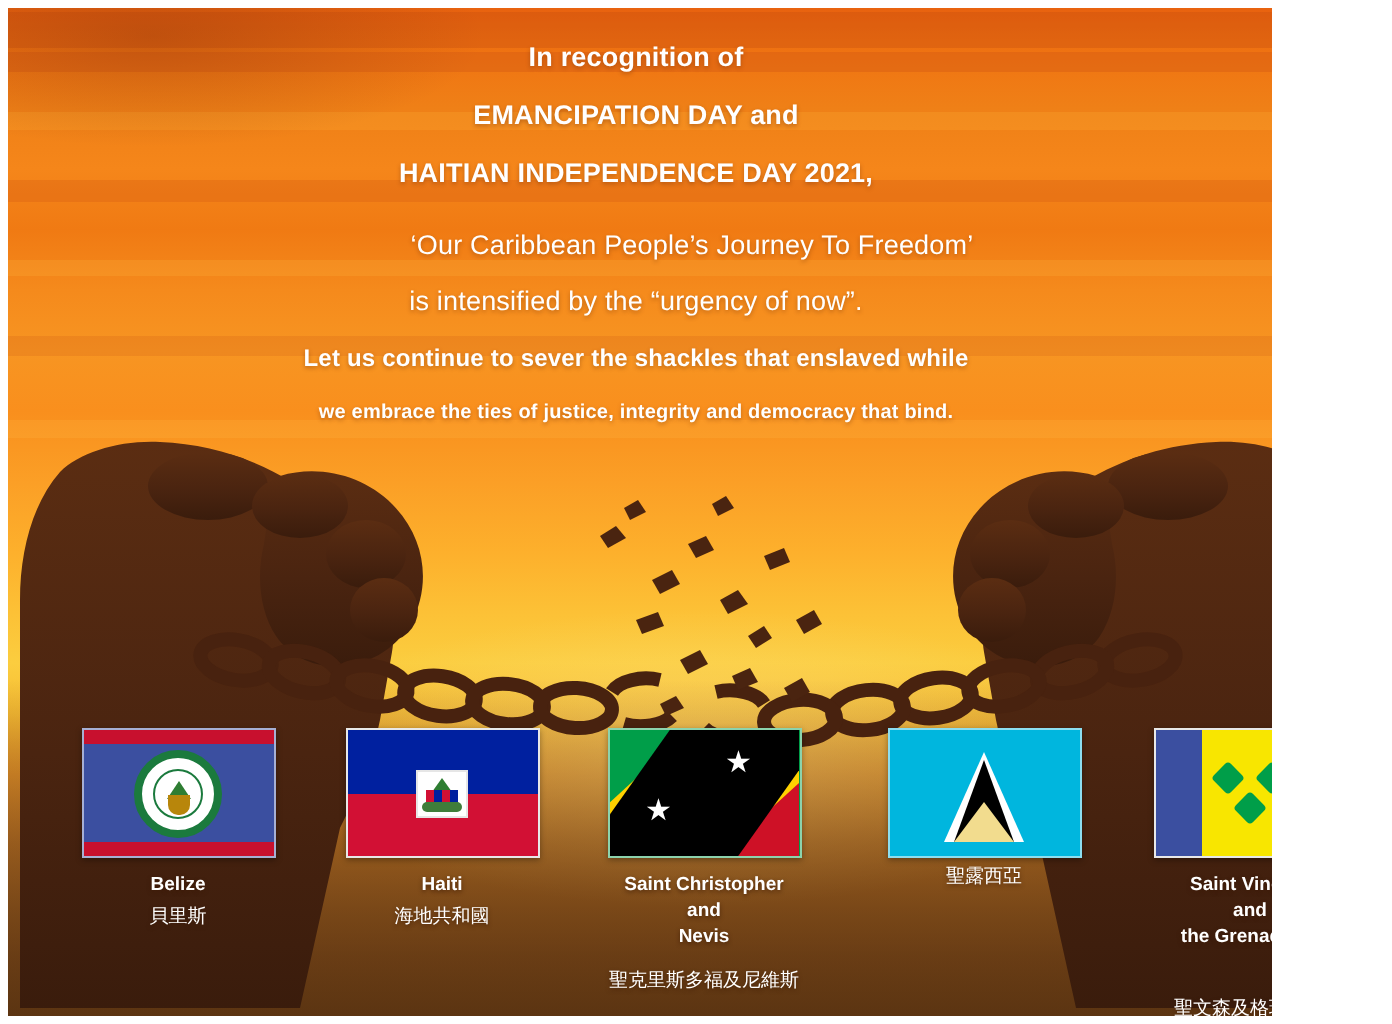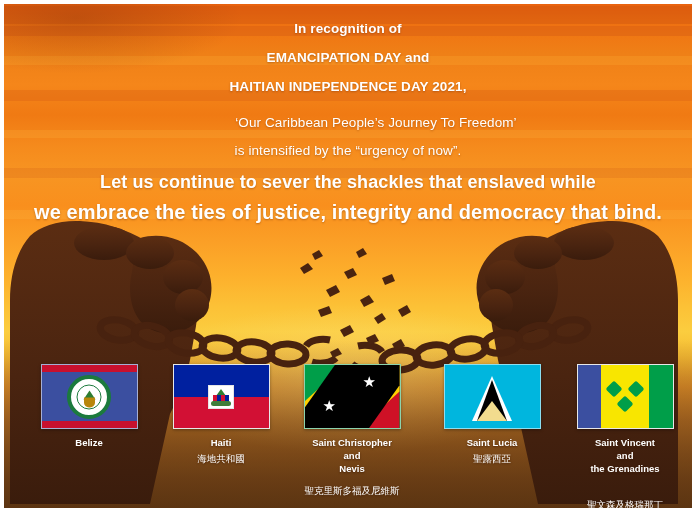--- a/index.html
+++ b/index.html
@@ -5,21 +5,21 @@
   html, body {
     margin: 0;
     padding: 0;
     background: #ffffff;
   }
   body {
     font-family: "Liberation Sans", sans-serif;
   }
   #poster {
     position: relative;
-    width: 696px;
+    width: 636px;
     height: 512px;
     overflow: hidden;
     background: #0f172a;
   }
 
   
   .sky {
     position: absolute;
     left: 4px;
     top: 4px;
@@ -108,22 +108,22 @@
   .hl {
     font-weight: bold;
     letter-spacing: 0.1px;
     white-space: nowrap;
   }
   .hl-1 { position: absolute; top: 21px;  left: 0; width: 100%; font-size: 13.5px; }
   .hl-2 { position: absolute; top: 50px;  left: 0; width: 100%; font-size: 13.5px; }
   .hl-3 { position: absolute; top: 79px;  left: 0; width: 100%; font-size: 13.5px; }
   .hl-4 { position: absolute; top: 115px; left: 0; width: 100%; font-size: 13.5px; font-weight: normal; margin-left: 28px; }
   .hl-5 { position: absolute; top: 143px; left: 0; width: 100%; font-size: 13.5px; font-weight: normal; }
-  .hl-6 { position: absolute; top: 172px; left: 0; width: 100%; font-size: 18px; }
-  .hl-7 { position: absolute; top: 201px; left: 0; width: 100%; font-size: 20px; }
+  .hl-6 { position: absolute; top: 172px; left: 0; width: 100%; font-size: 12px; }
+  .hl-7 { position: absolute; top: 201px; left: 0; width: 100%; font-size: 10px; }
 
   
   .silhouettes {
     position: absolute;
     left: 0; top: 0;
     width: 688px; height: 504px;
     pointer-events: none;
   }
 
   
@@ -448,20 +448,21 @@
         <div class="stripe-top"></div>
         <div class="stripe-bot"></div>
         <div class="disc">
           <div class="disc-inner">
             <div class="crest-tree"></div>
             <div class="crest-shield"></div>
           </div>
         </div>
       </div>
       <div class="flag-name">Belize</div>
+      <div class="flag-name-cn">貝里斯</div>
     </div>
 
     <div class="flag-cell" style="left:155px;">
       <div class="flag-img fl-haiti">
         <div class="h-top"></div>
         <div class="h-bot"></div>
         <div class="h-panel">
           <div class="h-palm"></div>
           <div class="h-flagbits"></div>
           <div class="h-base"></div>
@@ -484,21 +485,20 @@
 Nevis</div>
       <div class="flag-name-cn" style="margin-top:9px;">聖克里斯多福及尼維斯</div>
     </div>
 
     <div class="flag-cell" style="left:426px;">
       <div class="flag-img fl-lucia">
         <div class="tri-white"></div>
         <div class="tri-black"></div>
         <div class="tri-gold"></div>
       </div>
-      <div class="flag-name">Saint Lucia</div>
       <div class="flag-name-cn">聖露西亞</div>
     </div>
 
     <div class="flag-cell" style="left:559px;">
       <div class="flag-img fl-svg">
         <div class="sv-blue"></div>
         <div class="sv-yellow"></div>
         <div class="sv-green"></div>
         <div class="gem gem-l"></div>
         <div class="gem gem-r"></div>

